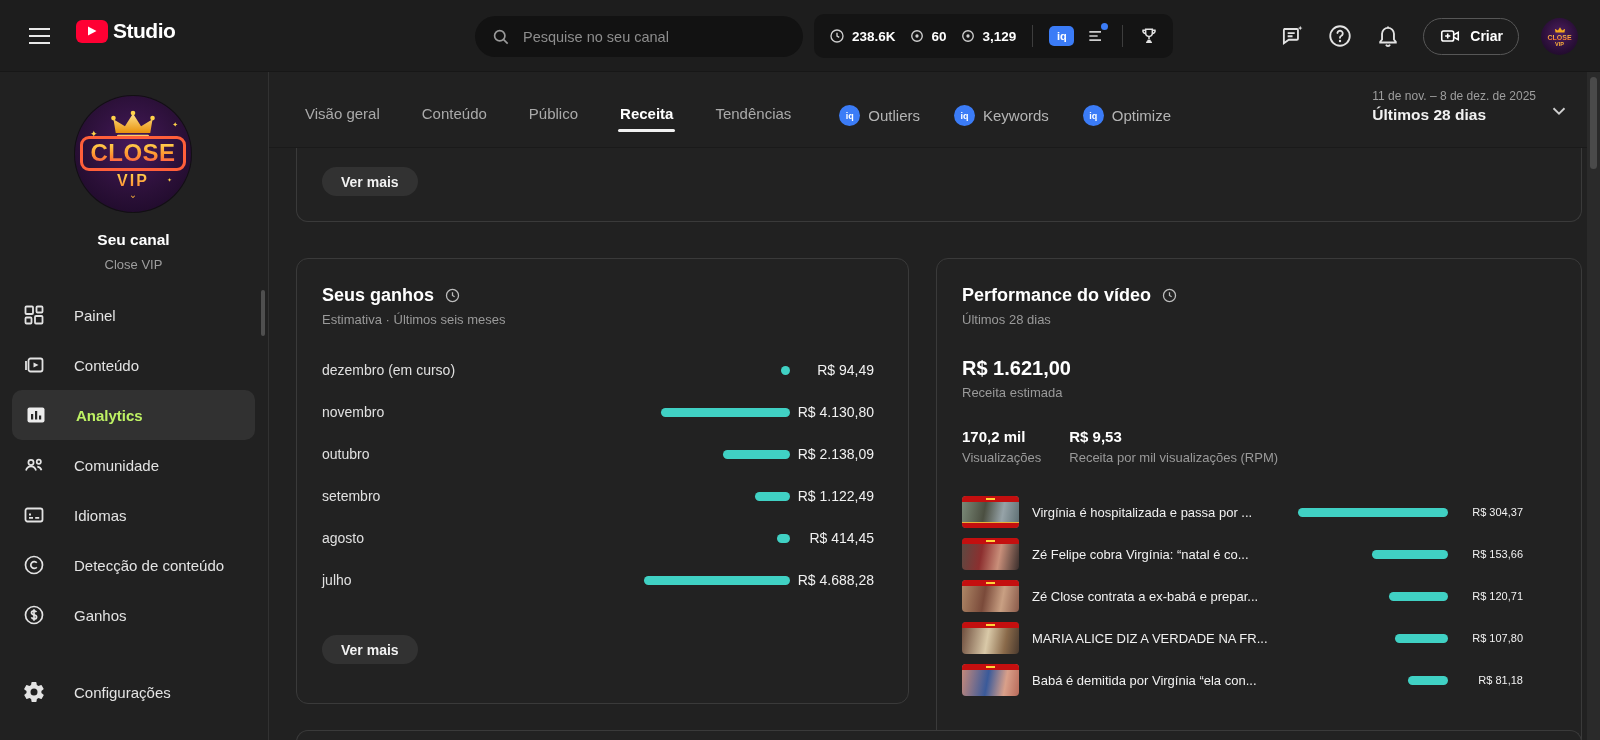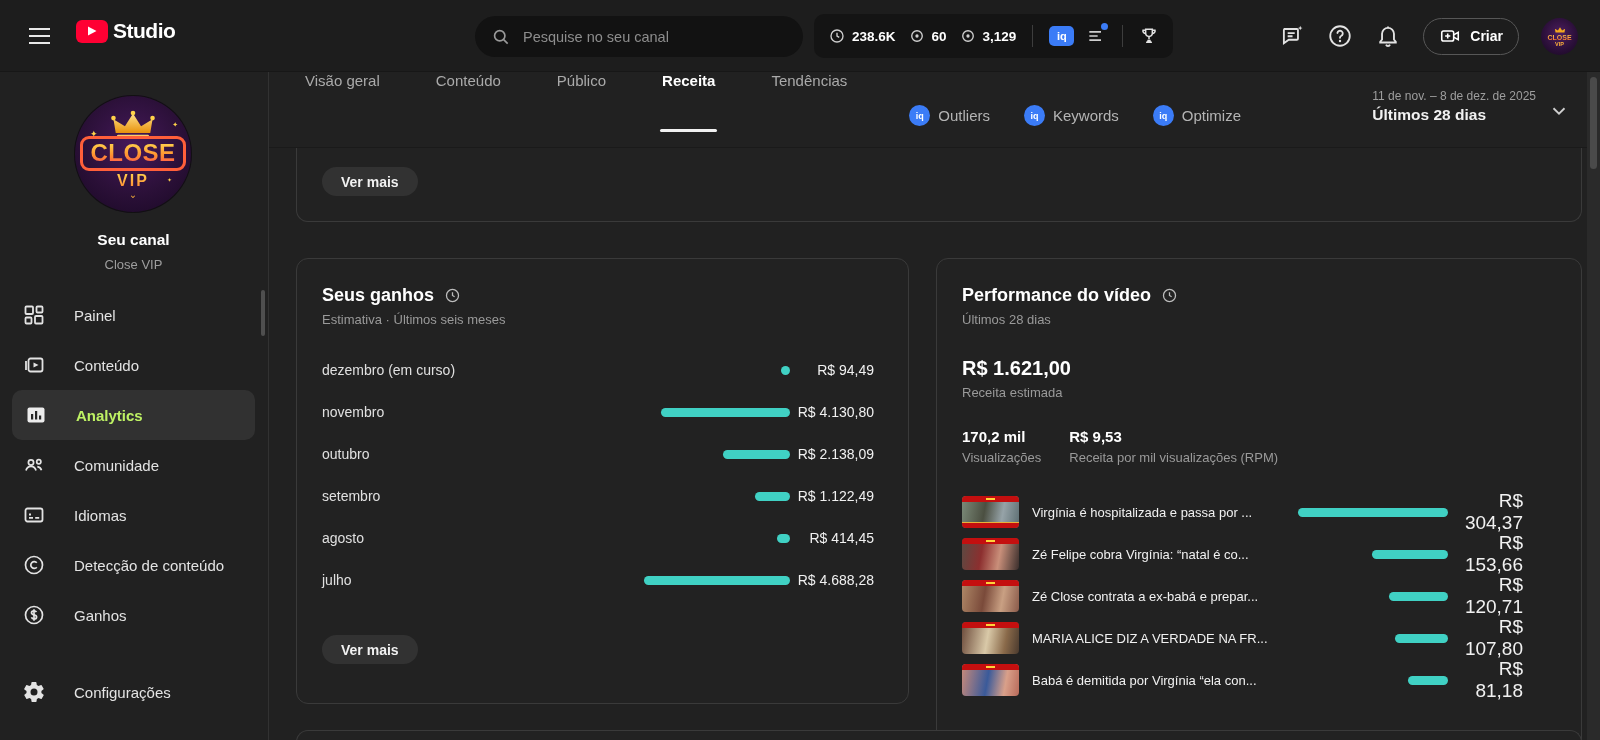--- a/index.html
+++ b/index.html
@@ -52,21 +52,21 @@
   .menu { position:absolute; top:218px; left:0; width:267px; }
   .menu-item { position:relative; height:50px; display:flex; align-items:center; gap:28px; padding-left:22px; cursor:pointer; color:#e3e3e3; font-size:15px; }
   .menu-item.active { background:#313131; border-radius:10px; margin:0 12px; padding-left:12px; font-weight:700; color:#bef264; }
   .menu-icon { width:24px; height:24px; flex:0 0 auto; display:flex; align-items:center; justify-content:center; }
   .settings { position:absolute; top:595px; left:0; width:267px; }
   .side-scroll { position:absolute; right:2px; top:218px; width:4px; height:46px; background:#4f4f4f; border-radius:2px; cursor:pointer; }
 
   
   .main { position:absolute; top:72px; left:268px; width:1332px; height:668px; background:#212121; border-left:1px solid #323232; }
   .m-header { position:absolute; top:0; left:0; width:100%; height:76px; border-bottom:1px solid #1a1a1a; }
-  .tabs { position:absolute; left:34px; top:0; height:76px; display:flex; gap:52px; }
+  .tabs { position:absolute; left:34px; top:0; height:76px; display:flex; align-items:flex-end; gap:38px; }
   .tab { position:relative; padding:0 2px 26px; font-size:15px; color:#aaa; cursor:pointer; white-space:nowrap; }
   .tab.active { color:#fff; font-weight:700; }
   .tab.active::after { content:""; position:absolute; left:0; right:0; bottom:16px; height:3px; background:#f1f1f1; border-radius:2px; }
   .ptabs { display:flex; align-items:flex-end; gap:34px; margin-left:8px; }
   .ptab { display:flex; align-items:center; gap:8px; padding-bottom:22px; cursor:pointer; color:#b4b4b4; font-size:15px; white-space:nowrap; }
   .iq-circle { width:21px; height:21px; border-radius:50%; background:var(--vblue,#3b7cf7); color:#fff; font-size:9px; font-weight:700; display:flex; align-items:center; justify-content:center; }
   .daterange { position:absolute; right:64px; top:17px; text-align:left; cursor:pointer; }
   .daterange .dr1 { font-size:12px; color:#9e9e9e; margin-bottom:3px; }
   .daterange .dr2 { font-size:15.5px; color:#f1f1f1; font-weight:600; }
   .dr-chev { position:absolute; right:30px; top:28px; cursor:pointer; }
@@ -104,21 +104,21 @@
   .thumb { position:relative; width:57px; height:32px; border-radius:4px; overflow:hidden; flex:0 0 auto; background:#555; }
   .thumb::before { content:""; position:absolute; top:0; left:0; right:0; height:6px; background:#c40f0f; }
   .thumb::after { content:""; position:absolute; top:2px; left:42%; width:9px; height:2px; background:#ffd23a; }
   .thumb-v1 { background:linear-gradient(100deg,#7d8c7a,#4b4f41 40%,#96a3a8 70%,#5d6e72); }
   .thumb-v1 .bstrip { position:absolute; bottom:0; left:0; right:0; height:6px; background:#c40f0f; border-top:1px solid #e8b23a; }
   .thumb-v2 { background:linear-gradient(100deg,#5a4a42,#8c2f2f 35%,#c98f7a 65%,#3a2e2c); }
   .thumb-v3 { background:linear-gradient(100deg,#b08968,#7a4a3a 40%,#c9a083 70%,#8a5a4a); }
   .thumb-v4 { background:linear-gradient(100deg,#6b4a3a,#d9c9a8 45%,#8a6a4a 75%,#4a3a2e); }
   .thumb-v5 { background:linear-gradient(100deg,#c98a7a,#3a5a9a 45%,#d9a08a 75%,#b86a5a); }
   .vid-title { flex:1; margin-left:13px; font-size:13px; color:#f1f1f1; white-space:nowrap; overflow:hidden; }
-  .vid-val { width:75px; text-align:right; font-size:19px; color:#f1f1f1;padding-left:12px; }
+  .vid-val { width:75px; text-align:right; font-size:11px; color:#f1f1f1;padding-left:12px; }
 
   .main-scroll { position:absolute; right:0; top:0; width:13px; height:668px; background:#2a2a2a; cursor:pointer; }
   .main-scroll .thumbbar { position:absolute; right:3px; top:5px; width:7px; height:92px; background:#4a4a4a; border-radius:4px; }
 
   svg.ic { display:block; }
 </style>
 </head>
 <body>
 
 <div class="app">

